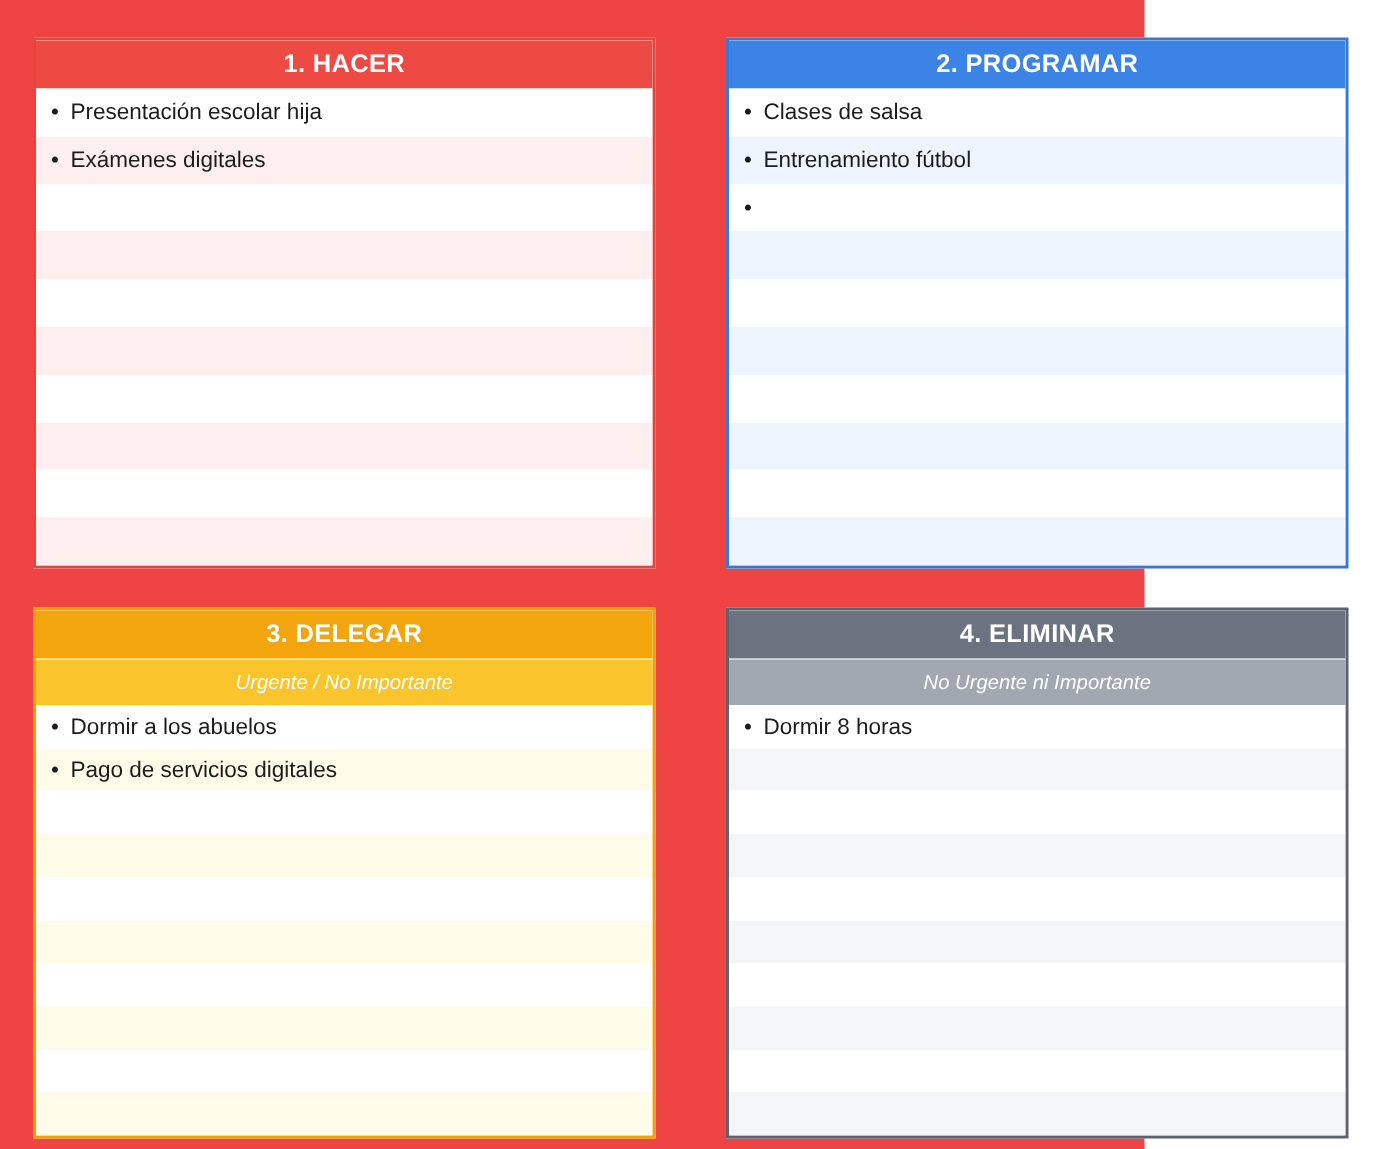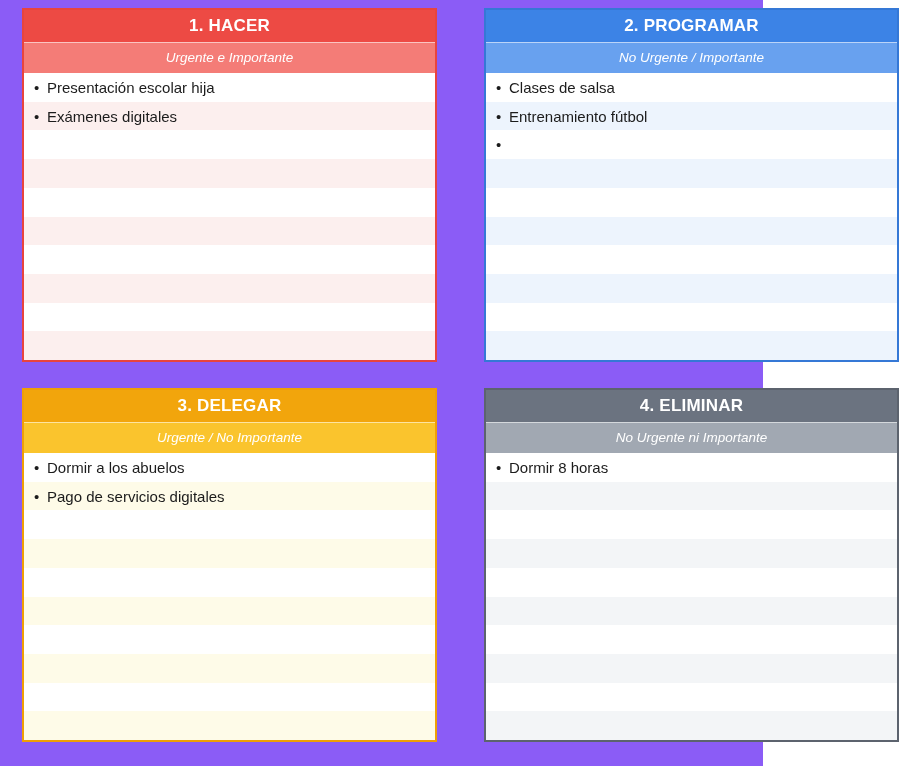--- a/index.html
+++ b/index.html
@@ -5,23 +5,23 @@
   html, body {
     margin: 0;
     padding: 0;
     background: #ffffff;
     font-family: "Liberation Sans", sans-serif;
   }
   .canvas {
     position: relative;
     width: 763px;
     height: 766px;
-    background: #8b5cf6;
+    background: #ef4444;
     box-sizing: border-box;
-    padding: 8px 19px 16px 22px;
+    padding: 25px 19px 16px 22px;
   }
   .matrix {
     display: grid;
     grid-template-columns: 415px 415px;
     grid-template-rows: 354px 354px;
     column-gap: 47px;
     row-gap: 26px;
   }
   .quadrant {
     box-sizing: border-box;
@@ -81,21 +81,20 @@
   }
 </style>
 </head>
 <body>
 
 <div class="canvas">
   <div class="matrix">
 
     <section class="quadrant" style="--header: #ED4A44; --subheader: #F47C77; --stripe: #FCEFEE; --border: #E8443E;">
       <div class="q-title">1. HACER</div>
-      <div class="q-subtitle">Urgente e Importante</div>
       <div class="q-body">
         <div class="q-row">
             <span class="row-bullet">•</span>
             <span class="row-text">Presentación escolar hija</span>
           </div>
         <div class="q-row">
             <span class="row-bullet">•</span>
             <span class="row-text">Exámenes digitales</span>
           </div>
         <div class="q-row">
@@ -128,21 +127,20 @@
           </div>
         <div class="q-row">
             <span class="row-bullet" style="visibility: hidden;">•</span>
             <span class="row-text"></span>
           </div>
       </div>
     </section>
 
     <section class="quadrant" style="--header: #3C83E6; --subheader: #68A1EF; --stripe: #EDF4FD; --border: #3578D6;">
       <div class="q-title">2. PROGRAMAR</div>
-      <div class="q-subtitle">No Urgente / Importante</div>
       <div class="q-body">
         <div class="q-row">
             <span class="row-bullet">•</span>
             <span class="row-text">Clases de salsa</span>
           </div>
         <div class="q-row">
             <span class="row-bullet">•</span>
             <span class="row-text">Entrenamiento fútbol</span>
           </div>
         <div class="q-row">

